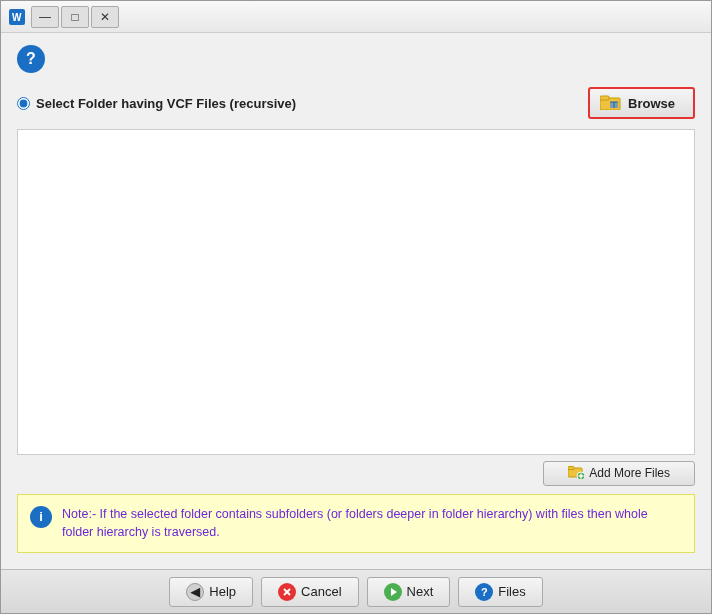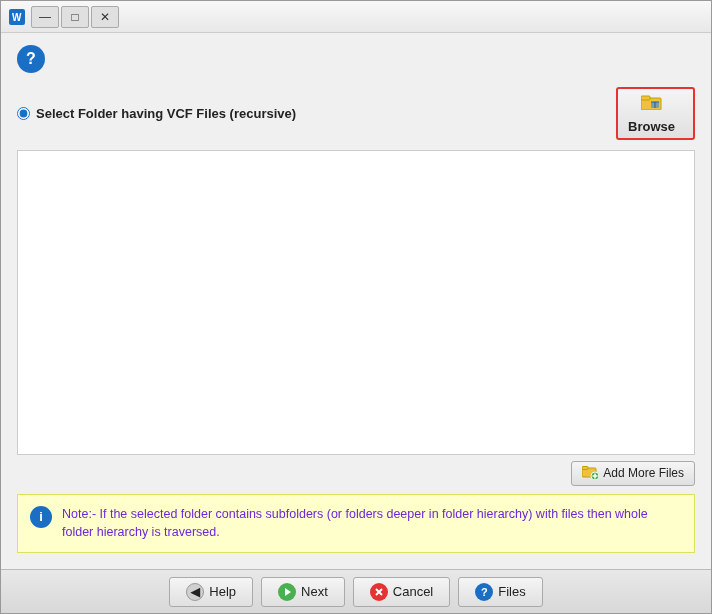--- a/index.html
+++ b/index.html
@@ -122,39 +122,38 @@
       align-items: center;
       gap: 6px;
       padding: 4px 18px 4px 10px;
       background: linear-gradient(to bottom, #f5f5f5, #e0e0e0);
       border: 2px solid #e53333;
       border-radius: 3px;
       cursor: pointer;
       font-size: 13px;
       color: #222;
       font-weight: bold;
-      flex-direction: column;
     }
     .file-list-area {
       flex: 1;
       background: white;
       border: 1px solid #ccc;
       margin-bottom: 6px;
       overflow-y: auto;
     }
     .add-more-row {
       display: flex;
       justify-content: flex-end;
       margin-bottom: 8px;
     }
     .add-more-btn {
       display: flex;
       align-items: center;
       gap: 5px;
-      padding: 3px 10px;
+      padding: 3px 24px;
       background: linear-gradient(to bottom, #f5f5f5, #e0e0e0);
       border: 1px solid #aaa;
       border-radius: 3px;
       cursor: pointer;
       font-size: 12px;
       color: #222;
     }
     .note-box {
       background: #ffffcc;
       border: 1px solid #e0e060;
@@ -295,36 +294,36 @@
       <span class="note-text">Note:- If the selected folder contains subfolders (or folders deeper in folder hierarchy) with files then whole folder hierarchy is traversed.</span>
     </div>
   </div>
 
   <div class="footer-bar">
     <button class="footer-btn">
       <span class="btn-icon back-icon">◀</span>
       <span>Help</span>
     </button>
     <button class="footer-btn">
-      <span class="btn-icon next-icon">
-        <svg width="14" height="14" viewBox="0 0 14 14">
-          <circle cx="7" cy="7" r="7" fill="#4caf50"></circle>
-          <polygon points="5,3 11,7 5,11" fill="white"></polygon>
-        </svg>
-      </span>
-      <span>Next</span>
-    </button>
-    <button class="footer-btn">
       <span class="btn-icon cancel-icon">
         <svg width="14" height="14" viewBox="0 0 14 14">
           <circle cx="7" cy="7" r="7" fill="#e53333"></circle>
           <line x1="4" y1="4" x2="10" y2="10" stroke="white" stroke-width="2"></line>
           <line x1="10" y1="4" x2="4" y2="10" stroke="white" stroke-width="2"></line>
         </svg>
       </span>
       <span>Cancel</span>
     </button>
     <button class="footer-btn">
+      <span class="btn-icon next-icon">
+        <svg width="14" height="14" viewBox="0 0 14 14">
+          <circle cx="7" cy="7" r="7" fill="#4caf50"></circle>
+          <polygon points="5,3 11,7 5,11" fill="white"></polygon>
+        </svg>
+      </span>
+      <span>Next</span>
+    </button>
+    <button class="footer-btn">
       <span class="btn-icon help-icon">?</span>
       <span>Files</span>
     </button>
   </div>
 </div>
 
 </body></html>

